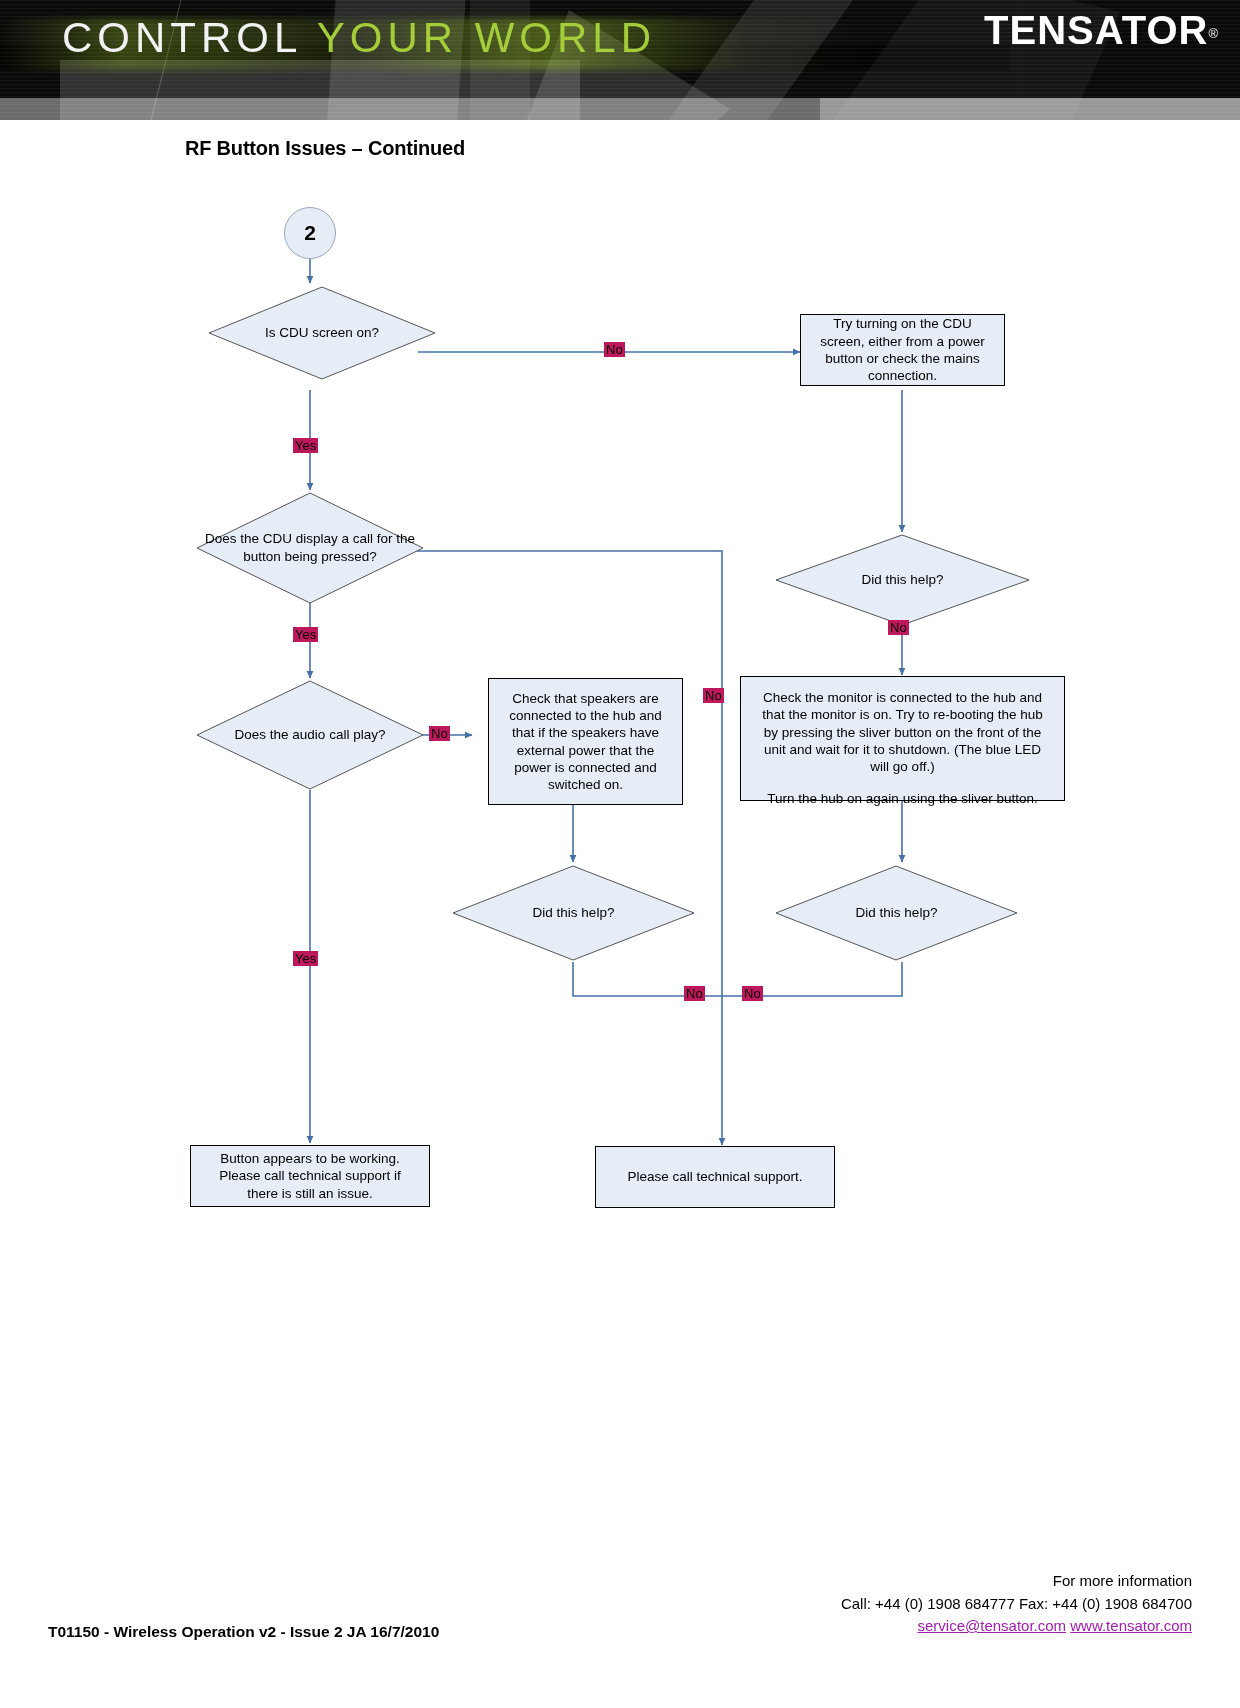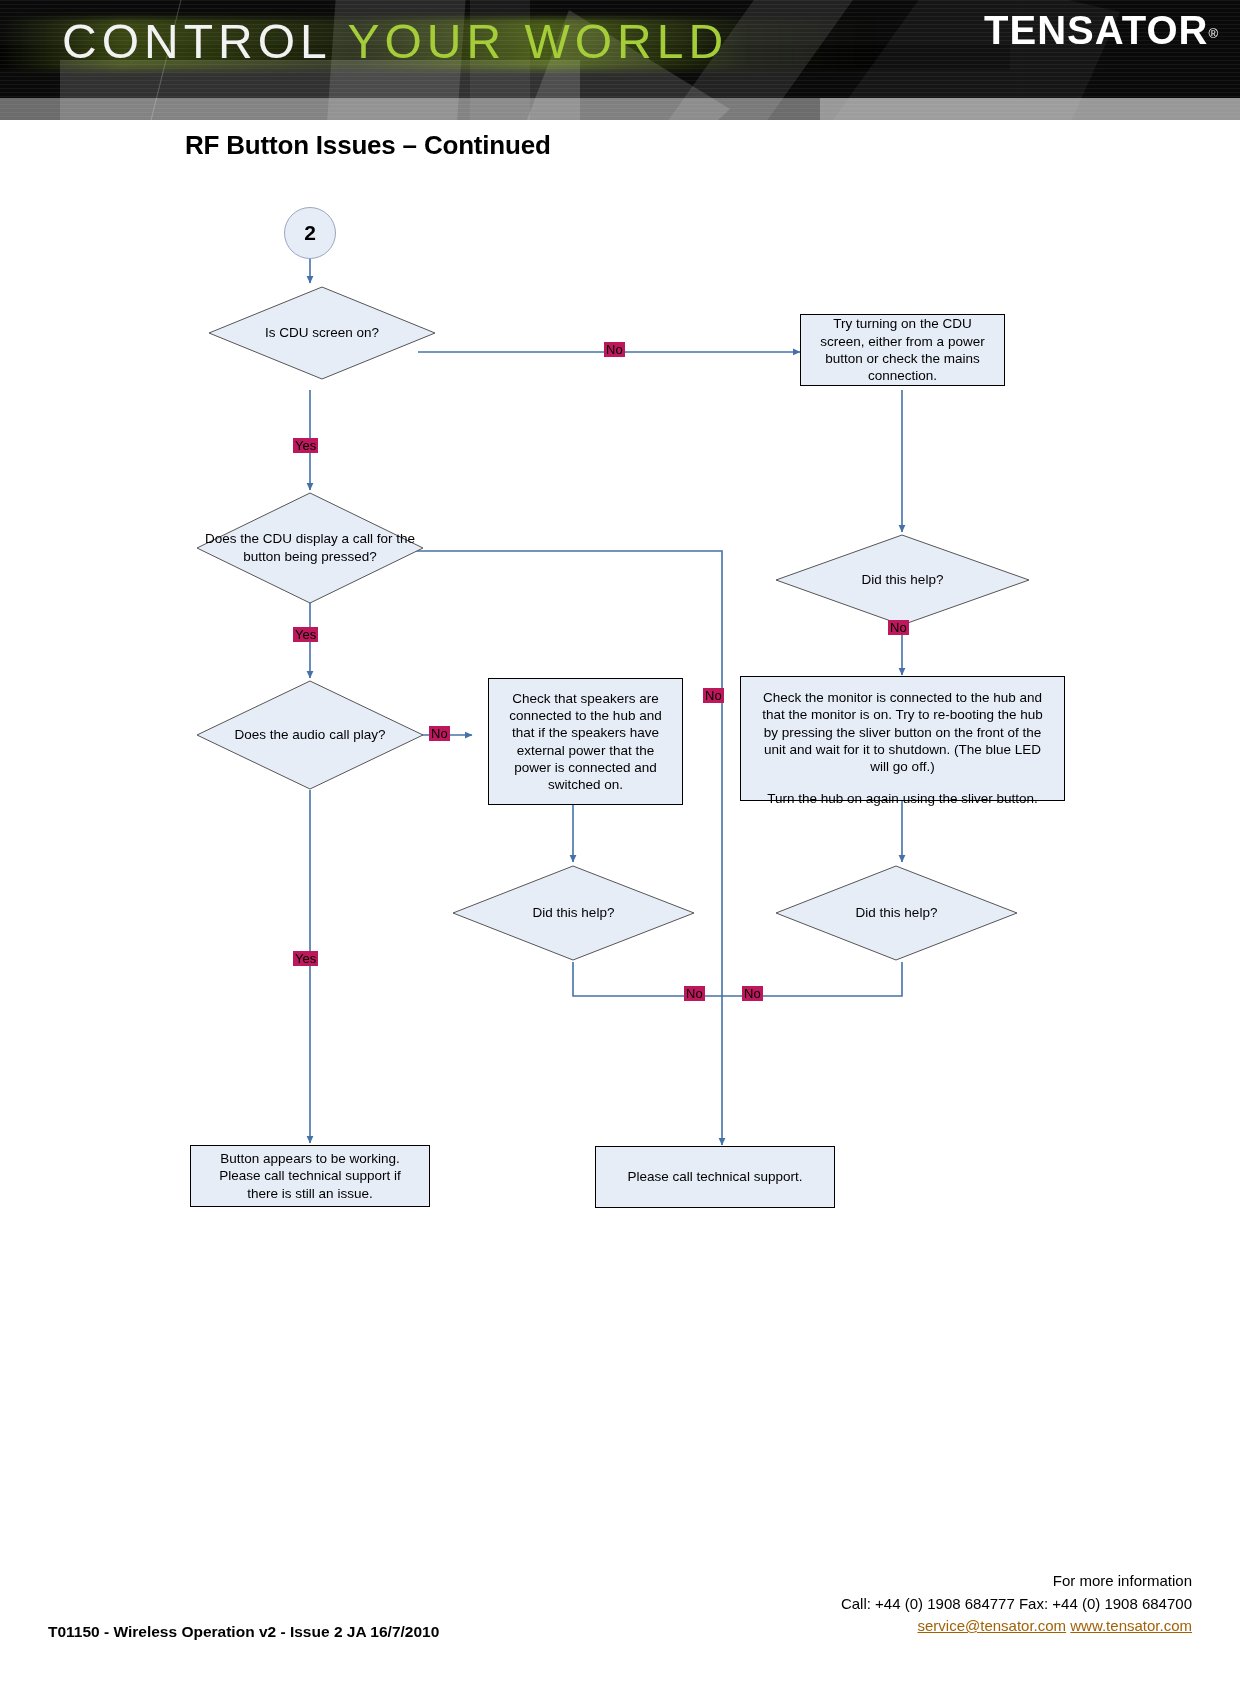--- a/index.html
+++ b/index.html
@@ -80,21 +80,21 @@
   .banner .bottombar{
     position:absolute;left:0;bottom:0;width:1240px;height:22px;
     background:rgba(255,255,255,0.40);
   }
   .banner .bottombar2{
     position:absolute;left:820px;bottom:0;width:420px;height:22px;
     background:rgba(255,255,255,0.30);
   }
   .slogan{
     position:absolute;left:62px;top:14px;
-    font-size:48px;letter-spacing:5px;font-weight:300;
+    font-size:42px;letter-spacing:5px;font-weight:300;
     white-space:nowrap;
   }
   .slogan .w1{color:#f2f2f2;}
   .slogan .w2{color:#a5cd39;}
   .logo{
     position:absolute;right:22px;top:8px;
     color:#ffffff;text-align:right;
     white-space:nowrap;
   }
   .logo .word{
@@ -111,22 +111,22 @@
   }
   .logo .swoosh2{
     position:absolute;right:8px;top:40px;width:150px;height:36px;
     background:#ffffff;
     clip-path:polygon(0% 72%, 100% 0%, 100% 18%, 8% 100%);
     z-index:-1;
   }
 
   
   .page-title{
-    position:absolute;left:185px;top:130px;
-    font-size:26px;font-weight:bold;
+    position:absolute;left:185px;top:137px;
+    font-size:20px;font-weight:bold;
     letter-spacing:-0.2px;
   }
 
   
   .chart{
     position:absolute;left:0;top:0;width:1240px;height:1300px;
   }
   .chart svg{position:absolute;left:0;top:0;}
 
   .node{
@@ -169,21 +169,21 @@
   .footer{
     position:absolute;left:0;top:1570px;width:1240px;height:90px;
     font-size:15px;
   }
   .footer .left{
     position:absolute;left:48px;top:53px;font-weight:bold;font-size:15.5px;
   }
   .footer .right{
     position:absolute;right:48px;top:0px;text-align:right;line-height:1.5;
   }
-  .footer .right a{color:#a16207;text-decoration:underline;}
+  .footer .right a{color:#a21caf;text-decoration:underline;}
 </style>
 </head>
 <body>
 
 <div class="banner">
   <div class="dkband"></div>
   <div class="shape7"></div>
   <div class="shape1"></div>
   <div class="shape2"></div>
   <div class="shape3"></div>

